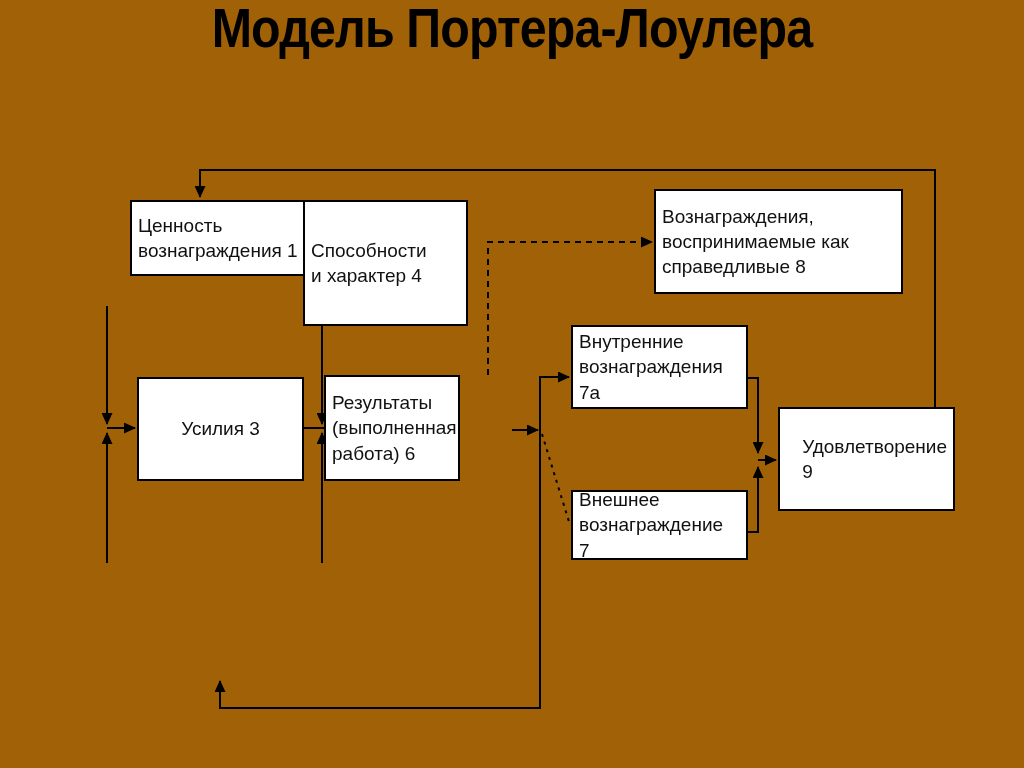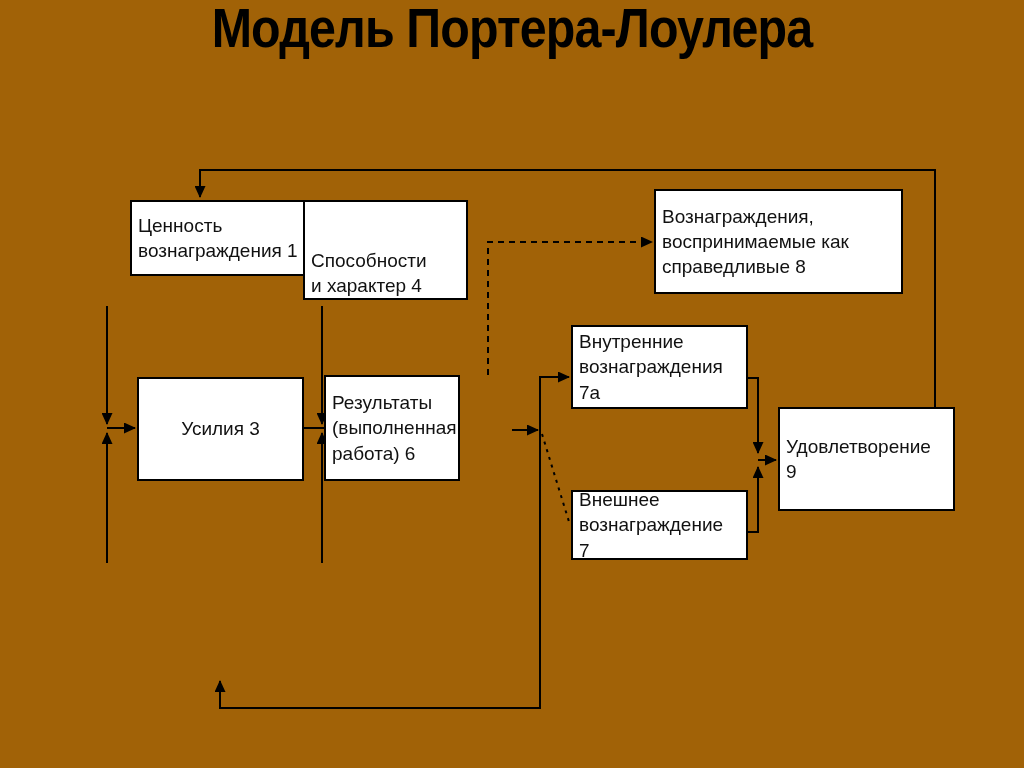--- a/index.html
+++ b/index.html
@@ -44,27 +44,27 @@
     align-items: center;
     padding: 0 6px;
     font-size: 19px;
     line-height: 1.32;
     color: #111111;
   }
   .node .lbl { white-space: pre-line; }
   .node.center { justify-content: center; text-align: right; }
 
   #n-value        { left: 96px;  top: 200px; width: 197px; height: 76px; margin-left: 34px; }
-  #n-abilities    { left: 303px; top: 200px; width: 165px; height: 100px; align-items: flex-end; }
+  #n-abilities    { left: 303px; top: 200px; width: 165px; height: 126px; }
   #n-fair         { left: 654px; top: 189px; width: 249px; height: 105px; }
   #n-effort       { left: 137px; top: 377px; width: 167px; height: 104px; }
   #n-results      { left: 324px; top: 375px; width: 136px; height: 106px; }
   #n-internal     { left: 571px; top: 325px; width: 177px; height: 84px; }
   #n-external     { left: 571px; top: 490px; width: 177px; height: 70px;  }
-  #n-satisfaction { left: 778px; top: 407px; width: 177px; height: 104px; }
+  #n-satisfaction { left: 778px; top: 407px; width: 177px; height: 104px; justify-content: flex-end; }
   #n-prob         { left: 96px;  top: 563px; width: 207px; height: 116px; }
   #n-role         { left: 313px; top: 563px; width: 167px; height: 116px; }
 </style>
 </head>
 <body>
 
 <div class="canvas">
 
   <h1 class="title">Модель Портера-Лоулера</h1>
 

